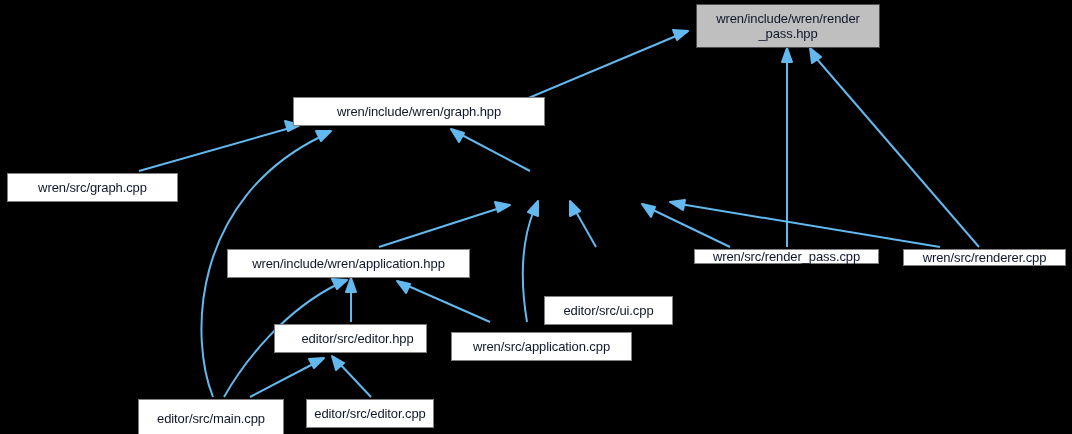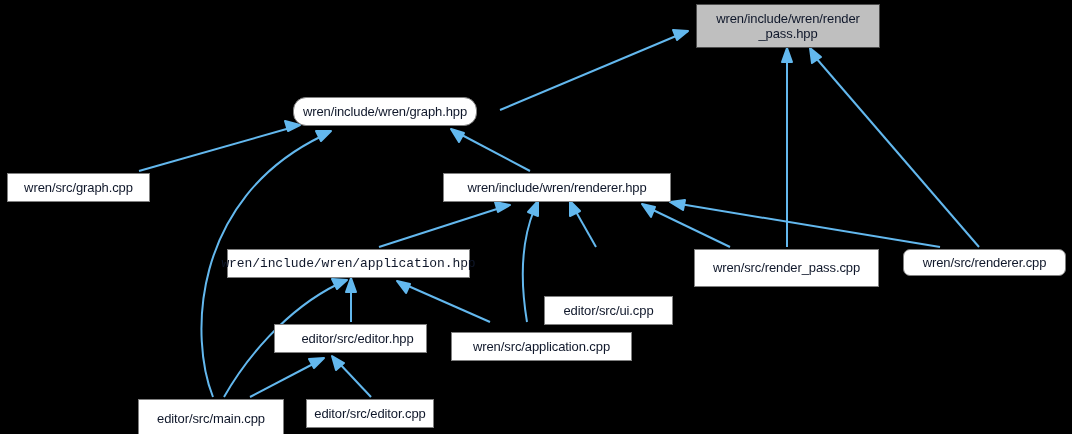--- a/index.html
+++ b/index.html
@@ -113,24 +113,23 @@
         <path d="M 250 397 L 315 363" fill="none" stroke="#63b8ee" stroke-width="2"></path>
         <path d="M 324 358 L 309 359 L 314 368 Z" fill="#63b8ee" stroke="#63b8ee" stroke-width="2" stroke-linejoin="round"></path>
       </g>
       <g>
         <path d="M 371 397 L 339 363" fill="none" stroke="#63b8ee" stroke-width="2"></path>
         <path d="M 332 356 L 336 370 L 344 363 Z" fill="#63b8ee" stroke="#63b8ee" stroke-width="2" stroke-linejoin="round"></path>
       </g>
     </svg>
 <div class="node root" style="left: 696px; top: 4px; width: 184px; height: 44px; background: rgb(191, 191, 191); border-color: rgb(77, 77, 77);"><span class="node-label">wren/include/wren/render
 _pass.hpp</span></div>
-    <div class="node" style="left: 293px; top: 97px; width: 184px; height: 29px; background: rgb(255, 255, 255); border-color: rgb(128, 128, 128); border-radius: 13px;"><span class="node-label">wren/include/wren/graph.hpp</span></div>
-    <div class="node" style="left: 7px; top: 173px; width: 143px; height: 29px; background: rgb(255, 255, 255); border-color: rgb(128, 128, 128);"><span class="node-label">wren/src/graph.cpp</span></div>
-    <div class="node" style="left: 443px; top: 173px; width: 228px; height: 29px; background: rgb(255, 255, 255); border-color: rgb(128, 128, 128);"><span class="node-label">wren/include/wren/renderer.hpp</span></div>
-    <div class="node" style="left: 227px; top: 249px; width: 243px; height: 29px; background: rgb(255, 255, 255); border-color: rgb(128, 128, 128); font-family: Liberation Mono, monospace;"><span class="node-label">wren/include/wren/application.hpp</span></div>
+    <div class="node" style="left: 293px; top: 97px; width: 252px; height: 29px; background: rgb(255, 255, 255); border-color: rgb(128, 128, 128);"><span class="node-label">wren/include/wren/graph.hpp</span></div>
+    <div class="node" style="left: 7px; top: 173px; width: 171px; height: 29px; background: rgb(255, 255, 255); border-color: rgb(128, 128, 128);"><span class="node-label">wren/src/graph.cpp</span></div>
+    <div class="node" style="left: 227px; top: 249px; width: 243px; height: 29px; background: rgb(255, 255, 255); border-color: rgb(128, 128, 128);"><span class="node-label">wren/include/wren/application.hpp</span></div>
     <div class="node" style="left: 544px; top: 249px; width: 129px; height: 29px; background: rgb(255, 255, 255); border-color: rgb(128, 128, 128); margin-top: 47px;"><span class="node-label">editor/src/ui.cpp</span></div>
-    <div class="node" style="left: 694px; top: 249px; width: 185px; height: 38px; background: rgb(255, 255, 255); border-color: rgb(128, 128, 128);"><span class="node-label">wren/src/render_pass.cpp</span></div>
-    <div class="node" style="left: 903px; top: 249px; width: 163px; height: 27px; background: rgb(255, 255, 255); border-color: rgb(128, 128, 128); border-radius: 7px;"><span class="node-label">wren/src/renderer.cpp</span></div>
+    <div class="node" style="left: 694px; top: 249px; width: 185px; height: 15px; background: rgb(255, 255, 255); border-color: rgb(128, 128, 128);"><span class="node-label">wren/src/render_pass.cpp</span></div>
+    <div class="node" style="left: 903px; top: 249px; width: 163px; height: 17px; background: rgb(255, 255, 255); border-color: rgb(128, 128, 128);"><span class="node-label">wren/src/renderer.cpp</span></div>
     <div class="node" style="left: 274px; top: 324px; width: 153px; height: 29px; background: rgb(255, 255, 255); border-color: rgb(128, 128, 128); padding-left: 14px;"><span class="node-label">editor/src/editor.hpp</span></div>
     <div class="node" style="left: 451px; top: 332px; width: 181px; height: 29px; background: rgb(255, 255, 255); border-color: rgb(128, 128, 128);"><span class="node-label">wren/src/application.cpp</span></div>
     <div class="node" style="left: 138px; top: 399px; width: 146px; height: 40px; background: rgb(255, 255, 255); border-color: rgb(128, 128, 128);"><span class="node-label">editor/src/main.cpp</span></div>
     <div class="node" style="left: 306px; top: 399px; width: 128px; height: 29px; background: rgb(255, 255, 255); border-color: rgb(128, 128, 128);"><span class="node-label">editor/src/editor.cpp</span></div>
   </div>
 
 </body></html>

